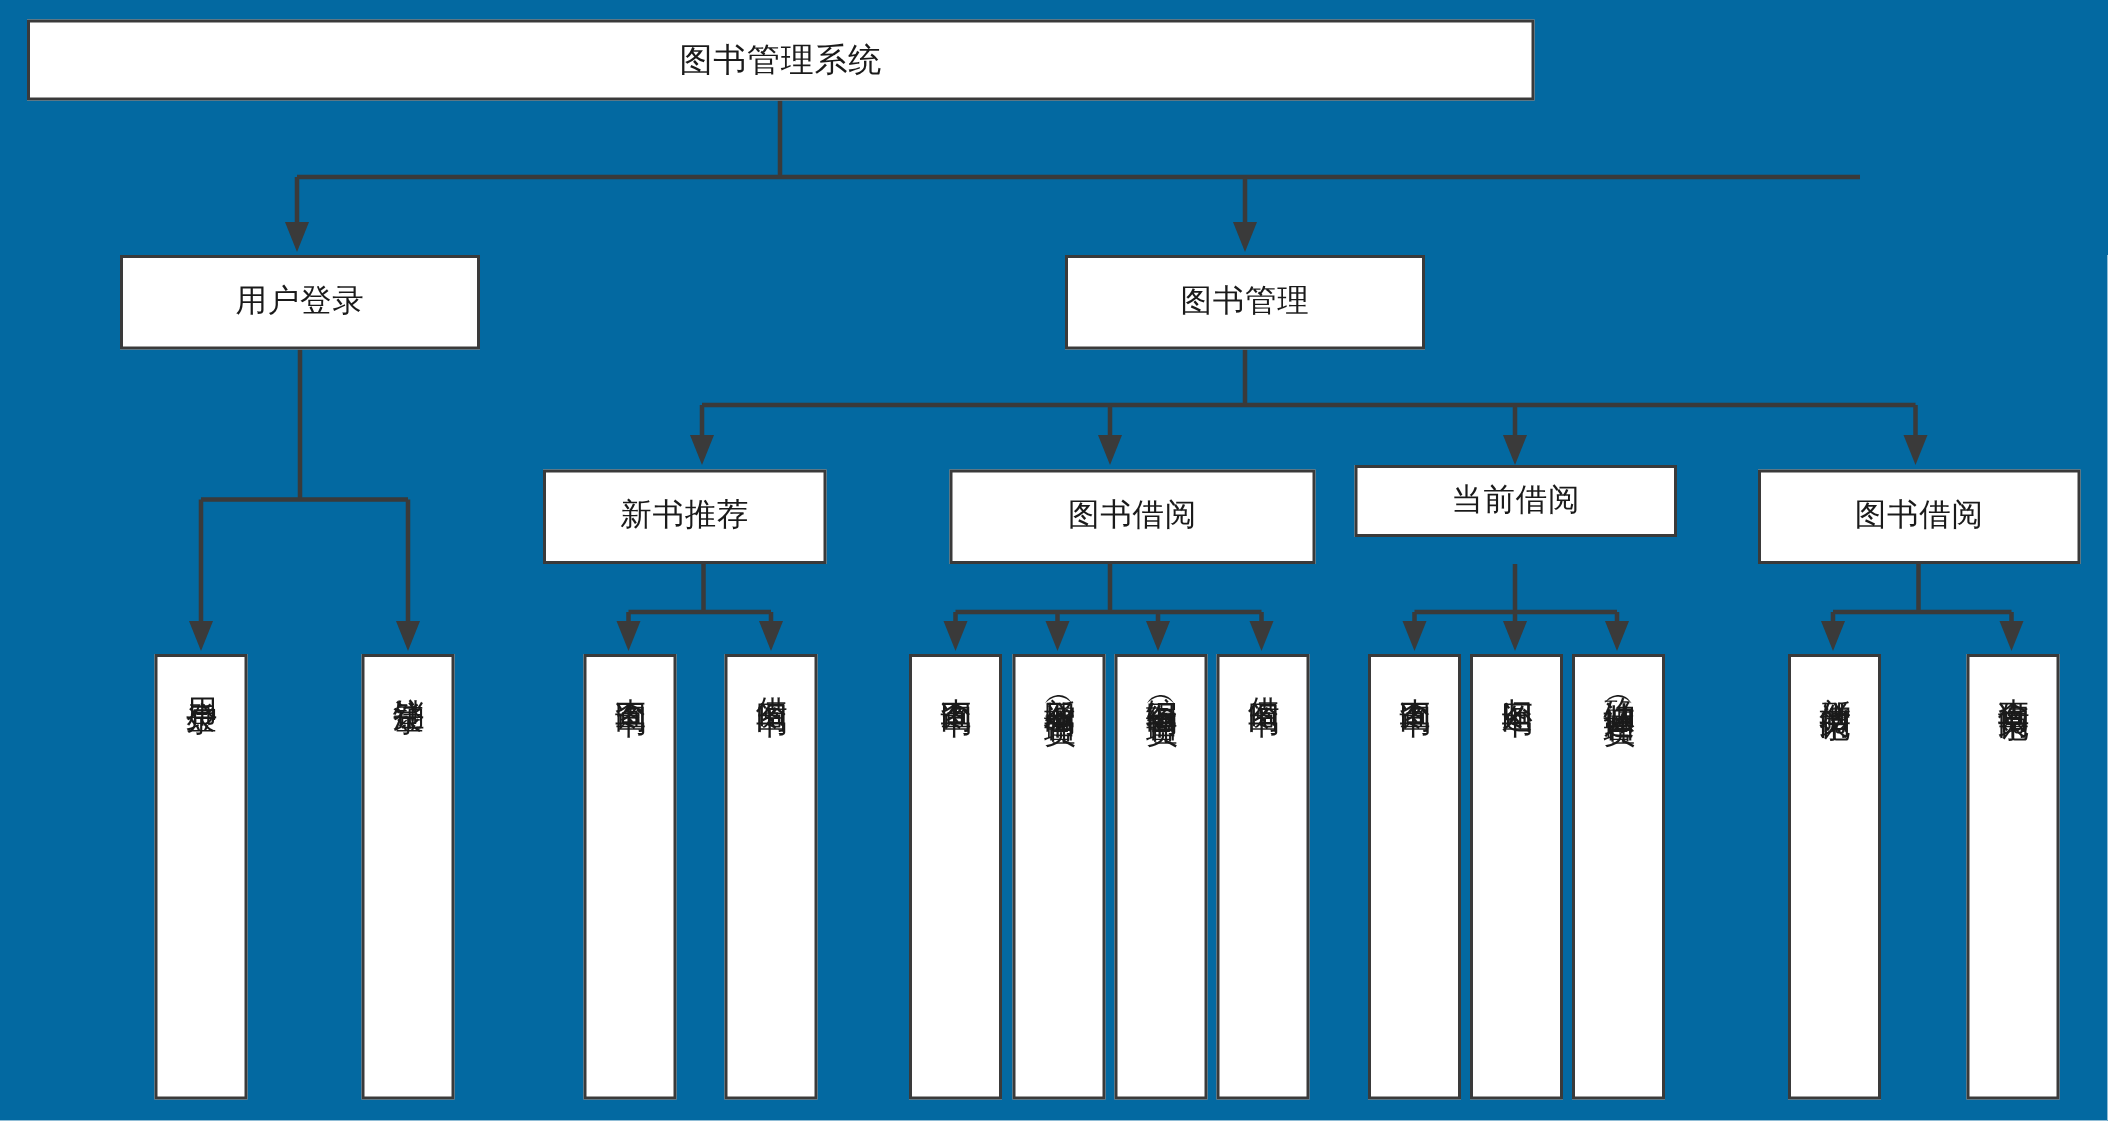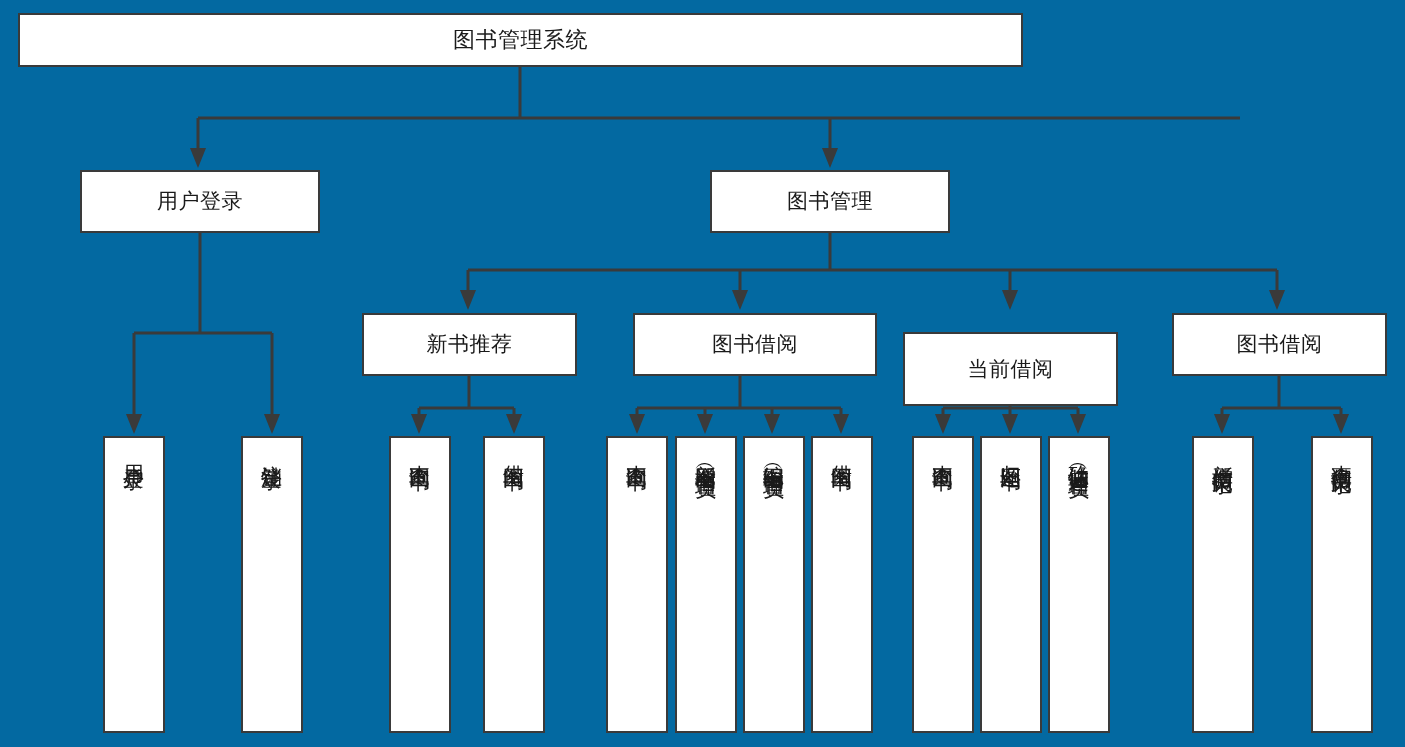--- a/index.html
+++ b/index.html
@@ -107,27 +107,27 @@
   <div id="node-layer">
       <div class="node horizontal root" style="left: 18px; top: 13px; width: 1005px; height: 54px;">
         <span class="node-label">图书管理系统</span>
       </div>
       <div class="node horizontal" style="left: 80px; top: 170px; width: 240px; height: 63px;">
         <span class="node-label">用户登录</span>
       </div>
       <div class="node horizontal" style="left: 710px; top: 170px; width: 240px; height: 63px;">
         <span class="node-label">图书管理</span>
       </div>
-      <div class="node horizontal" style="left: 362px; top: 313px; width: 215px; height: 63px;">
+      <div class="node horizontal" style="left: 362px; top: 313px; width: 189px; height: 63px;">
         <span class="node-label">新书推荐</span>
       </div>
       <div class="node horizontal" style="left: 633px; top: 313px; width: 244px; height: 63px;">
         <span class="node-label">图书借阅</span>
       </div>
-      <div class="node horizontal" style="left: 903px; top: 332px; width: 215px; height: 74px; align-items: center;">
+      <div class="node horizontal" style="left: 903px; top: 310px; width: 215px; height: 48px; align-items: center;">
         <span class="node-label">当前借阅</span>
       </div>
       <div class="node horizontal" style="left: 1172px; top: 313px; width: 215px; height: 63px;">
         <span class="node-label">图书借阅</span>
       </div>
       <div class="node vertical" style="left: 103px; top: 436px; width: 62px; height: 297px;">
         <span class="node-label">用户登录</span>
       </div>
       <div class="node vertical" style="left: 241px; top: 436px; width: 62px; height: 297px;">
         <span class="node-label">注销登录</span>

